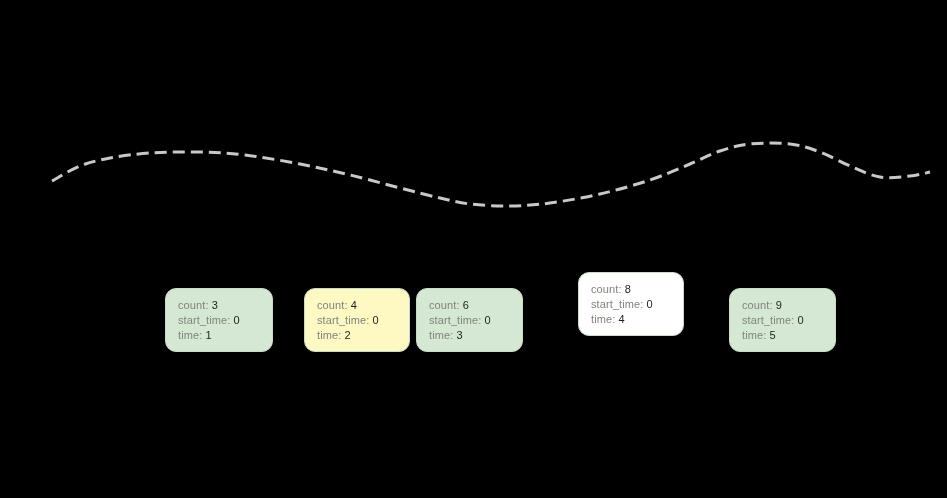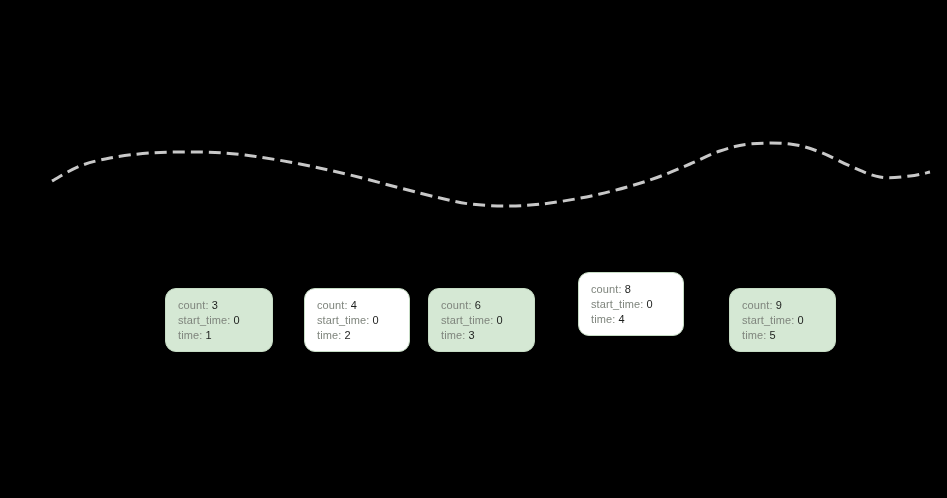--- a/index.html
+++ b/index.html
@@ -55,26 +55,26 @@
   <svg id="curve-layer" viewBox="0 0 947 498" preserveAspectRatio="none">
     <path id="curve-path" fill="none" stroke-linecap="butt" d="M 52 181 C 56.67 178.50, 70.33 169.83, 80 166 C 89.67 162.17, 98.33 160.17, 110 158 C 121.67 155.83, 135.00 154.00, 150 153 C 165.00 152.00, 184.17 151.67, 200 152 C 215.83 152.33, 228.33 153.00, 245 155 C 261.67 157.00, 282.50 160.67, 300 164 C 317.50 167.33, 333.33 171.00, 350 175 C 366.67 179.00, 385.00 184.17, 400 188 C 415.00 191.83, 428.33 195.33, 440 198 C 451.67 200.67, 458.33 202.67, 470 204 C 481.67 205.33, 496.67 206.17, 510 206 C 523.33 205.83, 535.00 205.00, 550 203 C 565.00 201.00, 583.33 197.83, 600 194 C 616.67 190.17, 635.00 185.00, 650 180 C 665.00 175.00, 678.33 168.83, 690 164 C 701.67 159.17, 710.00 154.33, 720 151 C 730.00 147.67, 738.33 145.17, 750 144 C 761.67 142.83, 778.33 142.67, 790 144 C 801.67 145.33, 810.00 148.33, 820 152 C 830.00 155.67, 840.00 161.83, 850 166 C 860.00 170.17, 870.00 175.33, 880 177 C 890.00 178.67, 901.67 176.83, 910 176 C 918.33 175.17, 926.67 172.67, 930 172" stroke="#c8c8c8" stroke-width="3" stroke-dasharray="12 6"></path>
   </svg>
 
   <div id="nodes-layer">
       <div class="node-box" style="left: 165px; top: 288px; width: 108px; height: 64px; background: rgb(213, 232, 212); border-color: rgb(198, 220, 196);">
         <div class="node-line"><span class="node-key">count:</span> <span class="node-val">3</span></div>
         <div class="node-line"><span class="node-key">start_time:</span> <span class="node-val">0</span></div>
         <div class="node-line"><span class="node-key">time:</span> <span class="node-val">1</span></div>
       </div>
-      <div class="node-box" style="left: 304px; top: 288px; width: 106px; height: 64px; background: #ffffff; border-color: rgb(198, 220, 196);">
+      <div class="node-box" style="left: 304px; top: 288px; width: 106px; height: 64px; background: #fef9c3; border-color: rgb(198, 220, 196);">
         <div class="node-line"><span class="node-key">count:</span> <span class="node-val">4</span></div>
         <div class="node-line"><span class="node-key">start_time:</span> <span class="node-val">0</span></div>
         <div class="node-line"><span class="node-key">time:</span> <span class="node-val">2</span></div>
       </div>
-      <div class="node-box" style="left: 428px; top: 288px; width: 107px; height: 64px; background: rgb(213, 232, 212); border-color: rgb(198, 220, 196);">
+      <div class="node-box" style="left: 416px; top: 288px; width: 107px; height: 64px; background: rgb(213, 232, 212); border-color: rgb(198, 220, 196);">
         <div class="node-line"><span class="node-key">count:</span> <span class="node-val">6</span></div>
         <div class="node-line"><span class="node-key">start_time:</span> <span class="node-val">0</span></div>
         <div class="node-line"><span class="node-key">time:</span> <span class="node-val">3</span></div>
       </div>
       <div class="node-box" style="left: 578px; top: 272px; width: 106px; height: 64px; background: #ffffff; border-color: rgb(198, 220, 196);">
         <div class="node-line"><span class="node-key">count:</span> <span class="node-val">8</span></div>
         <div class="node-line"><span class="node-key">start_time:</span> <span class="node-val">0</span></div>
         <div class="node-line"><span class="node-key">time:</span> <span class="node-val">4</span></div>
       </div>
       <div class="node-box" style="left: 729px; top: 288px; width: 107px; height: 64px; background: rgb(213, 232, 212); border-color: rgb(198, 220, 196);">

